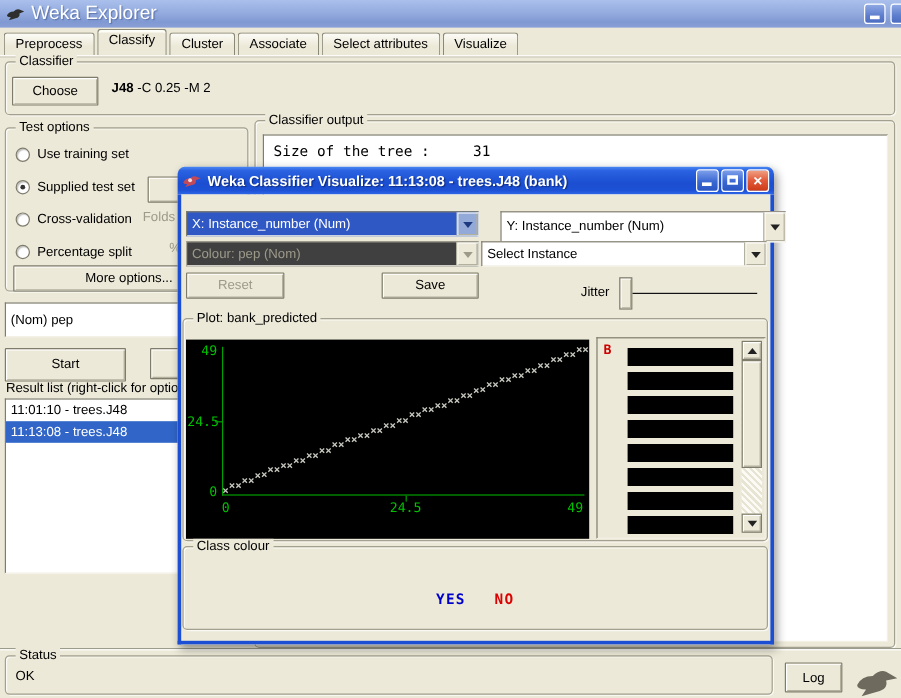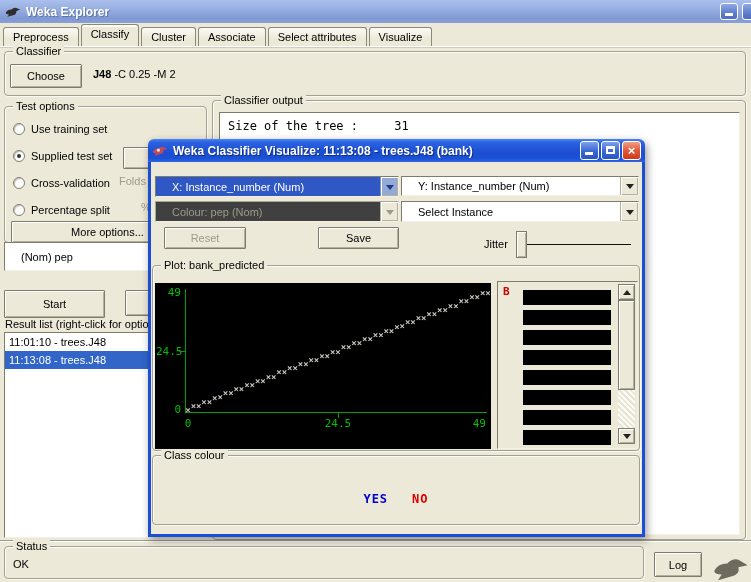--- a/index.html
+++ b/index.html
@@ -6,21 +6,21 @@
   html,body { width:751px; height:582px; }
   body { font-family:"Liberation Sans",sans-serif; font-size:11px; color:#000; }
   #root { position:relative; width:751px; height:582px; background:#ece9d8; overflow:hidden; }
 
   .abs { position:absolute; }
 
   
   .main-titlebar { position:absolute; left:0; top:0; width:751px; height:23px;
     background:linear-gradient(180deg,#aabfec 0%,#94acdf 45%,#8199d2 80%,#889fd7 100%);
     display:flex; align-items:center; padding-left:5px; }
-  .main-title-text { color:#fff; font-weight:bold; font-size:12px; margin-left:5px;
+  .main-title-text { color:#fff; font-weight:normal; font-size:16px; margin-left:5px;
     text-shadow:1px 1px 1px rgba(40,60,120,.5); white-space:nowrap; }
   .cap-btn { position:absolute; top:3px; width:18px; height:17px; border:1px solid #fff; border-radius:3px;
     background:linear-gradient(180deg,#8fa8e4 0%,#5d7ece 60%,#4c6dc0 100%); }
   .cap-btn .dash { position:absolute; left:4px; bottom:3px; width:8px; height:3px; background:#fff; }
 
   
   .tab-bar { position:absolute; left:0; top:24px; width:751px; height:22px; display:flex; align-items:flex-end; padding-left:3px; }
   .tab-strip-line { position:absolute; left:0; top:46px; width:751px; height:2px;
     border-top:1px solid #fff; border-bottom:1px solid #cfccbc; }
   .tab { position:relative; padding:3px 9px 4px 9px; margin-right:2px; border:1px solid #8a8876; border-bottom:none;
@@ -35,21 +35,21 @@
   
   .btn { position:absolute; display:flex; align-items:center; justify-content:center;
     background:#ece9d8; border:1px solid #7f7c6c; border-radius:1px;
     box-shadow:inset 1px 1px 0 #ffffff, inset -1px -1px 0 #b3b09e; overflow:hidden; white-space:nowrap; }
   .btn.disabled { color:#9d9a8a; }
 
   
   .sunken { border:1px solid; border-color:#7f7c6c #f3f1e6 #f3f1e6 #7f7c6c; background:#fff; }
   .combo { position:absolute; display:flex; align-items:stretch; background:#fff;
     border:1px solid; border-color:#7f7c6c #f3f1e6 #f3f1e6 #7f7c6c; }
-  .combo .txt { flex:1; display:flex; align-items:center; padding-left:16px; overflow:hidden; white-space:nowrap; }
+  .combo .txt { flex:1; display:flex; align-items:center; padding-left:4px; overflow:hidden; white-space:nowrap; }
   .combo .arrow { width:18px; background:#ece9d8; display:flex; align-items:center; justify-content:center;
     border-left:1px solid #b3b09e; box-shadow:inset 1px 1px 0 #fff, inset -1px -1px 0 #b3b09e; }
   .tri-dn { width:0; height:0; border:4px solid transparent; border-top:5px solid #222; margin-top:5px; }
   .tri-up-s { width:0; height:0; border:4px solid transparent; border-bottom:5px solid #222; margin-bottom:4px; }
   .combo.focus { background:#2f58c4; }
   .combo.focus .txt { color:#fff; }
   .combo.focus .arrow { background:#93a9d8; border-left-color:#7b92c4; }
   .combo.focus .tri-dn { border-top-color:#1c3a80; }
   .combo.disabled { background:#404040; border-color:#a9a695 #f3f1e6 #f3f1e6 #a9a695; }
   .combo.disabled .txt { color:#9d9a8a; }
@@ -176,36 +176,36 @@
     <div class="btn" style="left:118px;top:40px;width:85px;height:22px;">
       <span>Set...</span>
     </div>
     <div class="abs" style="left:114px;top:68px;color:#9d9a8a;">Folds</div>
     <div class="abs" style="left:136px;top:94px;color:#9d9a8a;">%</div>
     <div class="btn" style="left:6px;top:114px;width:193px;height:22px;">
       <span>More options...</span>
     </div>
   </div>
 
-  <div class="combo" style="left:4px;top:242px;width:203px;height:29px;">
+  <div class="combo" style="left:4px;top:252px;width:203px;height:29px;">
     <span class="txt">(Nom) pep</span>
     <span class="arrow">
         <span class="tri-dn"></span>
       </span>
   </div>
 
   <div class="btn" style="left:4px;top:290px;width:101px;height:28px;">
     <span>Start</span>
   </div>
   <div class="btn" style="left:125px;top:290px;width:100px;height:26px;">
     <span>Stop</span>
   </div>
 
   <div class="abs" style="left:5px;top:318px;white-space:nowrap;">Result list (right-click for options)</div>
-  <div class="sunken abs" style="left:4px;top:332px;width:204px;height:206px;overflow:hidden;">
+  <div class="sunken abs" style="left:4px;top:332px;width:204px;height:146px;overflow:hidden;">
       <div class="list-row">11:01:10 - trees.J48</div>
       <div class="list-row sel">11:13:08 - trees.J48</div>
     </div>
 
   <div class="gb" style="left:212px;top:100px;width:534px;height:440px;">
     <span class="gb-label">Classifier output</span>
     <div class="sunken abs" style="left:6px;top:11px;width:521px;height:423px;overflow:hidden;">
       <pre class="mono" style="font-size:12px;padding:6px 0 0 8px;">Size of the tree :     31</pre>
     </div>
   </div>
@@ -244,40 +244,40 @@
         </span>
     </div>
     <div class="dlg-body">
 
       <div class="combo focus" style="left:4px;top:14px;width:244px;height:21px;">
         <span class="txt">X: Instance_number (Num)</span>
         <span class="arrow">
             <span class="tri-dn"></span>
           </span>
       </div>
-      <div class="combo" style="left:250px;top:14px;width:238px;height:20px;">
+      <div class="combo" style="left:266px;top:14px;width:238px;height:26px;">
         <span class="txt">Y: Instance_number (Num)</span>
         <span class="arrow">
             <span class="tri-dn"></span>
           </span>
       </div>
       <div class="combo disabled" style="left:4px;top:39px;width:244px;height:21px;">
         <span class="txt">Colour: pep (Nom)</span>
         <span class="arrow">
             <span class="tri-dn"></span>
           </span>
       </div>
       <div class="combo" style="left:250px;top:39px;width:238px;height:21px;">
         <span class="txt">Select Instance</span>
         <span class="arrow">
             <span class="tri-dn"></span>
           </span>
       </div>
 
-      <div class="btn disabled" style="left:13px;top:65px;width:82px;height:22px;">
+      <div class="btn disabled" style="left:4px;top:65px;width:82px;height:22px;">
         <span>Reset</span>
       </div>
       <div class="btn" style="left:167px;top:65px;width:81px;height:22px;">
         <span>Save</span>
       </div>
 
       <div class="abs" style="left:333px;top:76px;">Jitter</div>
       <div class="slider-track" style="left:368px;top:82px;width:112px;"></div>
       <div class="slider-thumb" style="left:365px;top:69px;"></div>
 

